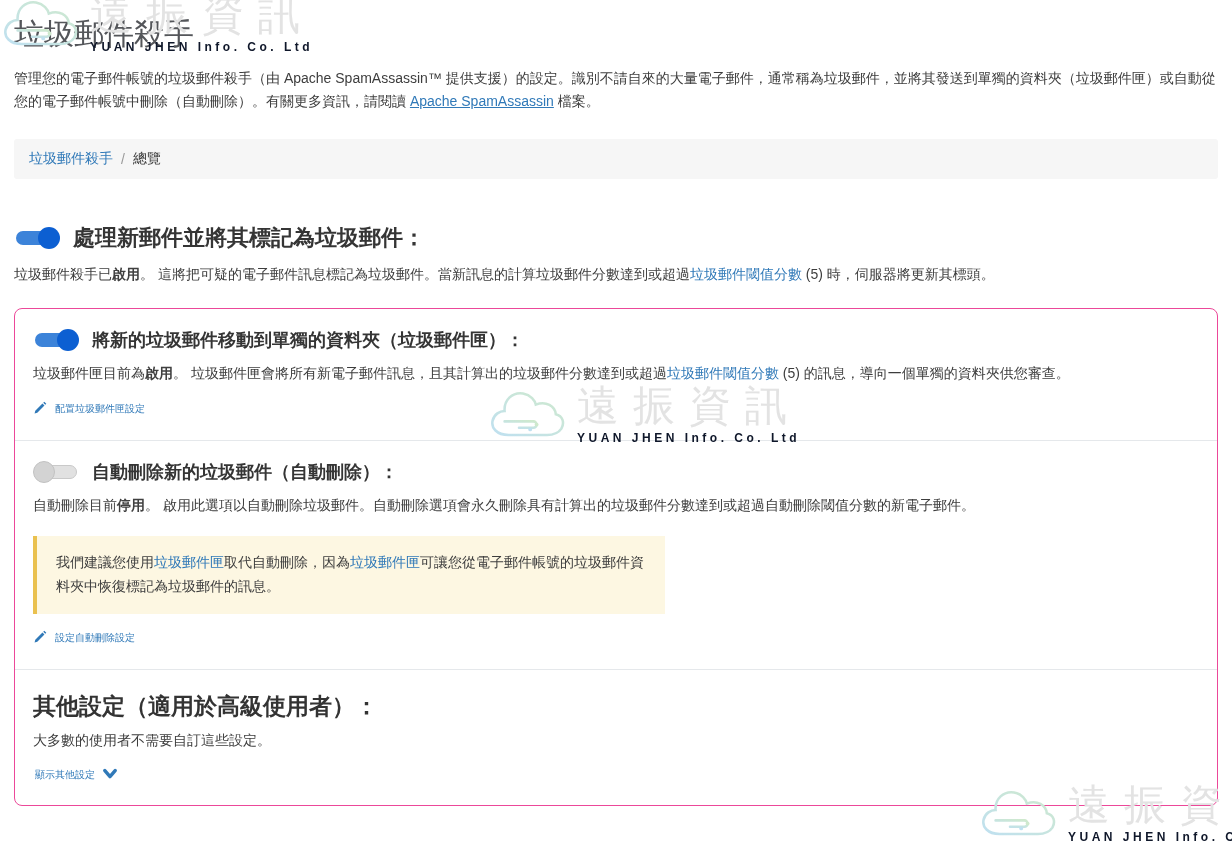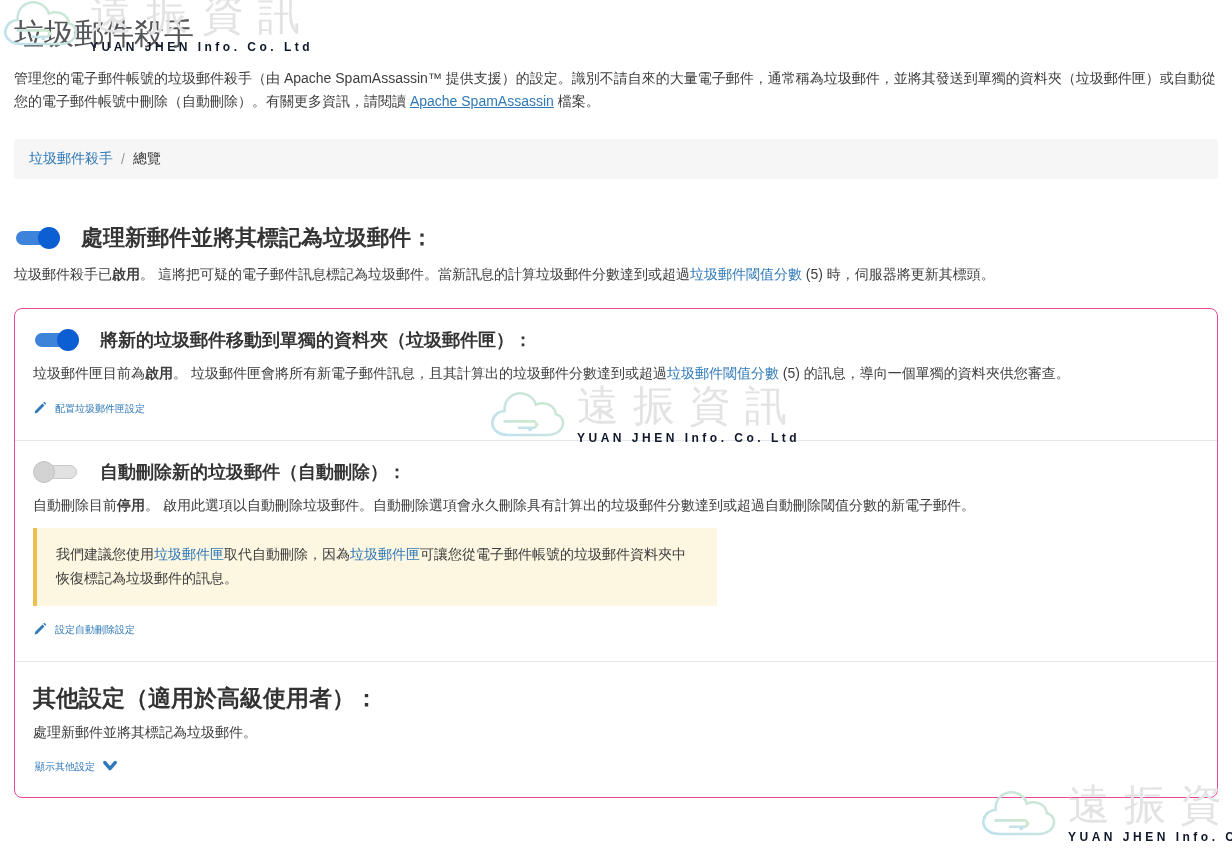--- a/index.html
+++ b/index.html
@@ -56,42 +56,42 @@
   }
   .toggle .knob {
     position:absolute; top:1px; width:22px; height:22px; border-radius:50%;
   }
   .toggle.on .track { background:#3c83d9; }
   .toggle.on .knob  { right:0; background:#0c5fd2; }
   .toggle.off .track { background:#e1e1e1; border:1px solid #c9c9c9; }
   .toggle.off .knob  { left:0; background:#d3d3d3; border:1px solid #c2c2c2; }
 
   
-  .sec-head { display:flex; align-items:center; gap:21px; }
+  .sec-head { display:flex; align-items:center; gap:13px; }
   .sec-head h2 { margin:0; font-size:22px; font-weight:700; color:#353535; }
   .sec-head h3 { margin:0; font-size:18px; font-weight:700; color:#353535; }
   .top-section { margin-top:44px; }
   .para { margin:10px 0 0 0; font-size:14px; line-height:1.62; max-width:1204px; }
   .para b { color:#404040; }
 
   .card {
     margin-top:22px; background:#fff; border:1px solid #ec4899;
     border-radius:8px;
   }
   .card-section { padding:19px 18px 23px 18px; }
   .card-section + .card-section { border-top:1px solid #e5e8eb; }
 
   .action-link {
     margin-top:16px; display:flex; align-items:center; gap:8px;
     font-size:10px; width:max-content; cursor:pointer;
   }
   .action-link .txt { color:#3079b8; }
 
   .callout {
-    margin-top:12px; width:684px; background:#fdf7e2;
+    margin-top:20px; width:632px; background:#fdf7e2;
     border-left:4px solid #eac14f; padding:15px 19px;
     font-size:14px; line-height:1.7; color:#3d3d3d;
   }
 
   .other-heading { margin:2px 0 0 0; font-size:23px; font-weight:700; color:#333; }
   .other-text { margin:10px 0 0 0; font-size:14px; }
   .show-link { margin-top:18px; margin-left:2px; }
 </style>
 </head>
 <body>
@@ -217,21 +217,21 @@
           <svg width="14" height="14" viewBox="0 0 16 16">
               <path fill="#3079b8" d="M12.9 0.8 L15.2 3.1 L14 4.3 L11.7 2 Z M10.8 2.9 L13.1 5.2 L4.9 13.4 L1.8 14.2 L2.6 11.1 Z"></path>
             </svg>
         </span>
         <span class="txt">設定自動刪除設定</span>
       </div>
     </div>
 
     <div class="card-section">
       <h3 class="other-heading">其他設定（適用於高級使用者）：</h3>
-      <p class="other-text">處理新郵件並將其標記為垃圾郵件。</p>
+      <p class="other-text">大多數的使用者不需要自訂這些設定。</p>
       <div class="action-link show-link">
         <span class="txt">顯示其他設定</span>
         <span>
           <svg width="14" height="12" viewBox="0 0 16 14">
               <polyline points="2,3 8,10 14,3" fill="none" stroke="#3079b8" stroke-width="4" stroke-linecap="round" stroke-linejoin="round"></polyline>
             </svg>
         </span>
       </div>
     </div>
 

